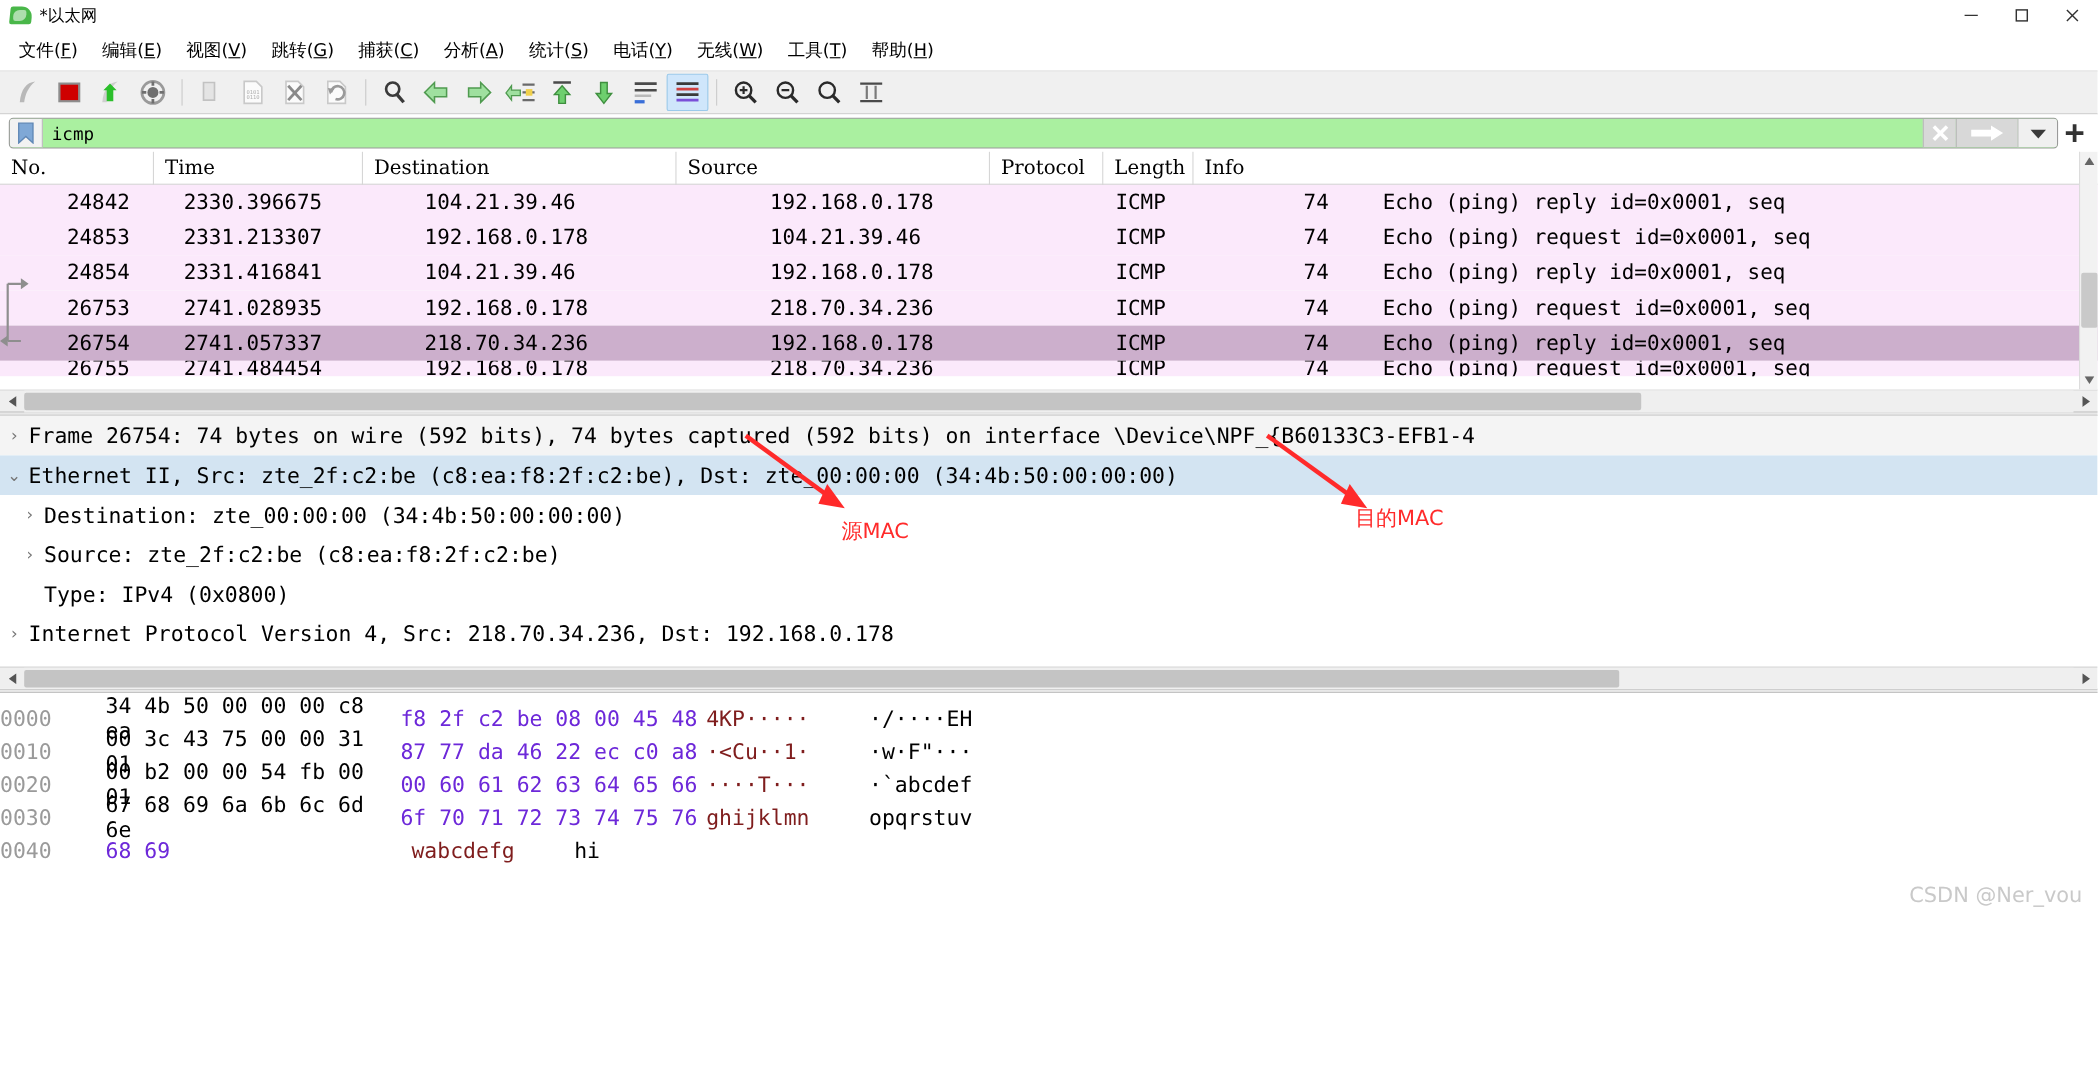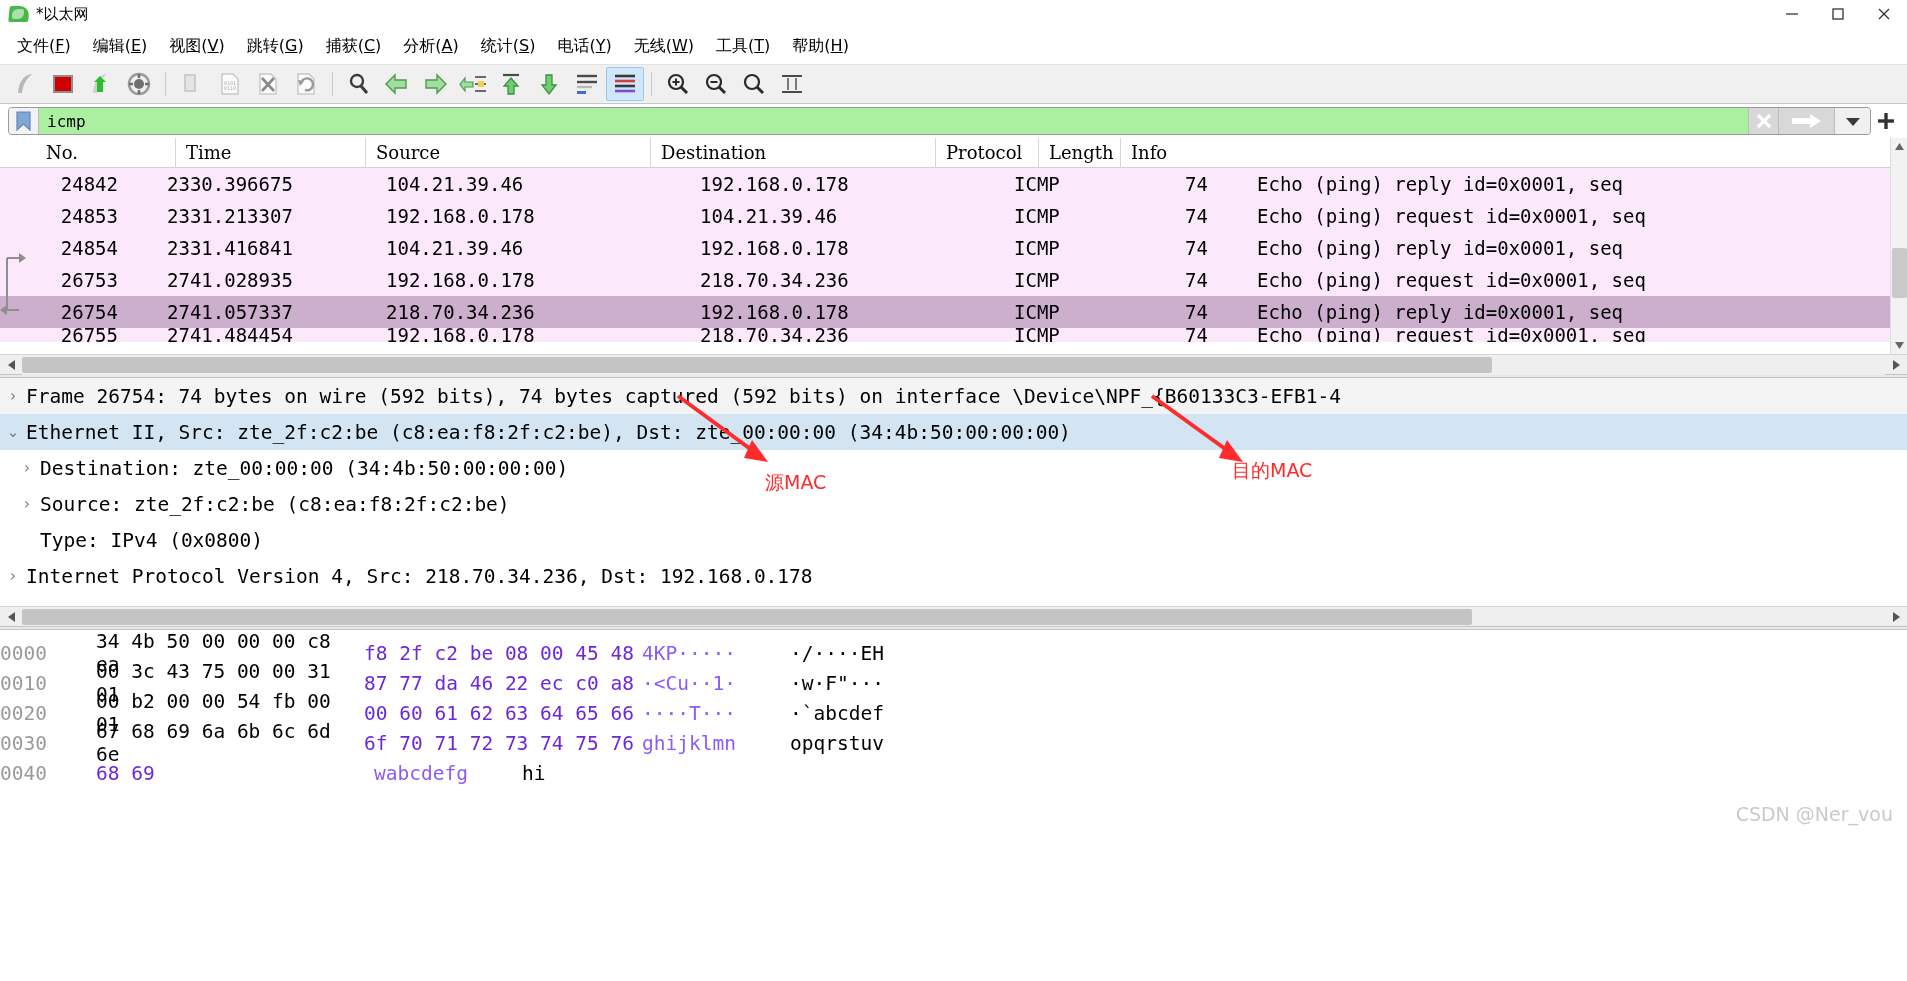--- a/index.html
+++ b/index.html
@@ -95,21 +95,21 @@
   .prow.sel{ background:#ccafcc; }
   .prow .c{ padding:0 10px; height:32px; line-height:32px; overflow:hidden; white-space:nowrap; }
   .c-no{ width:128px; text-align:right; }
   .c-time{ width:190px; }
   .c-src{ width:285px; }
   .c-dst{ width:285px; }
   .c-proto{ width:103px; }
   .c-len{ width:82px; text-align:right; }
   .c-info{ flex:1; }
 
-  .hcol-no{ width:140px;margin-left:36px; }
+  .hcol-no{ width:140px; }
   .hcol-time{ width:190px; }
   .hcol-src{ width:285px; }
   .hcol-dst{ width:285px; }
   .hcol-proto{ width:103px; }
   .hcol-len{ width:82px; }
   .hcol-info{ flex:1; border-right:none !important; }
 
   
   .conv-gutter{ position:absolute; left:0; top:110px; width:28px; height:72px; pointer-events:none; }
 
@@ -149,21 +149,21 @@
   
   .annot{ position:absolute; color:#ff2a2a; font-size:19px; font-family:"DejaVu Sans", sans-serif; }
 
   
   .hexpane{ background:#fff; padding-top:8px; position:relative; }
   .hexrow{ display:flex; height:30px; align-items:center;
            font-family:"DejaVu Sans Mono", monospace; font-size:19.5px; }
   .hex-off{ width:96px; color:#9a9a9a; }
   .hex-b1{ width:268px; color:#000; }
   .hex-b2{ width:278px; color:#6d28d9; }
-  .hex-a1{ width:148px; color:#8b5cf6; }
+  .hex-a1{ width:148px; color:#7f1d1d; }
   .hex-a2{ color:#000; }
 
   .watermark{
     position:absolute; right:14px; bottom:10px;
     color:#c9c9c9; font-size:19px; font-family:"DejaVu Sans", sans-serif;
   }
 </style>
 </head>
 <body>
 
@@ -386,22 +386,22 @@
         <line x1="11" y1="3" x2="11" y2="19" stroke="#333" stroke-width="3.4"></line>
         <line x1="3" y1="11" x2="19" y2="11" stroke="#333" stroke-width="3.4"></line>
       </svg>
   </div>
 </div>
 
 <div class="packetlist" style="height:216px;">
   <div class="plist-head">
     <div class="col hcol-no">No.</div>
     <div class="col hcol-time">Time</div>
+    <div class="col hcol-dst">Destination</div>
     <div class="col hcol-src">Source</div>
-    <div class="col hcol-dst">Destination</div>
     <div class="col hcol-proto">Protocol</div>
     <div class="col hcol-len">Length</div>
     <div class="col hcol-info">Info</div>
   </div>
 
   <div class="prow">
     <div class="c c-no">24842</div>
     <div class="c c-time">2330.396675</div>
     <div class="c c-src">104.21.39.46</div>
     <div class="c c-dst">192.168.0.178</div>

